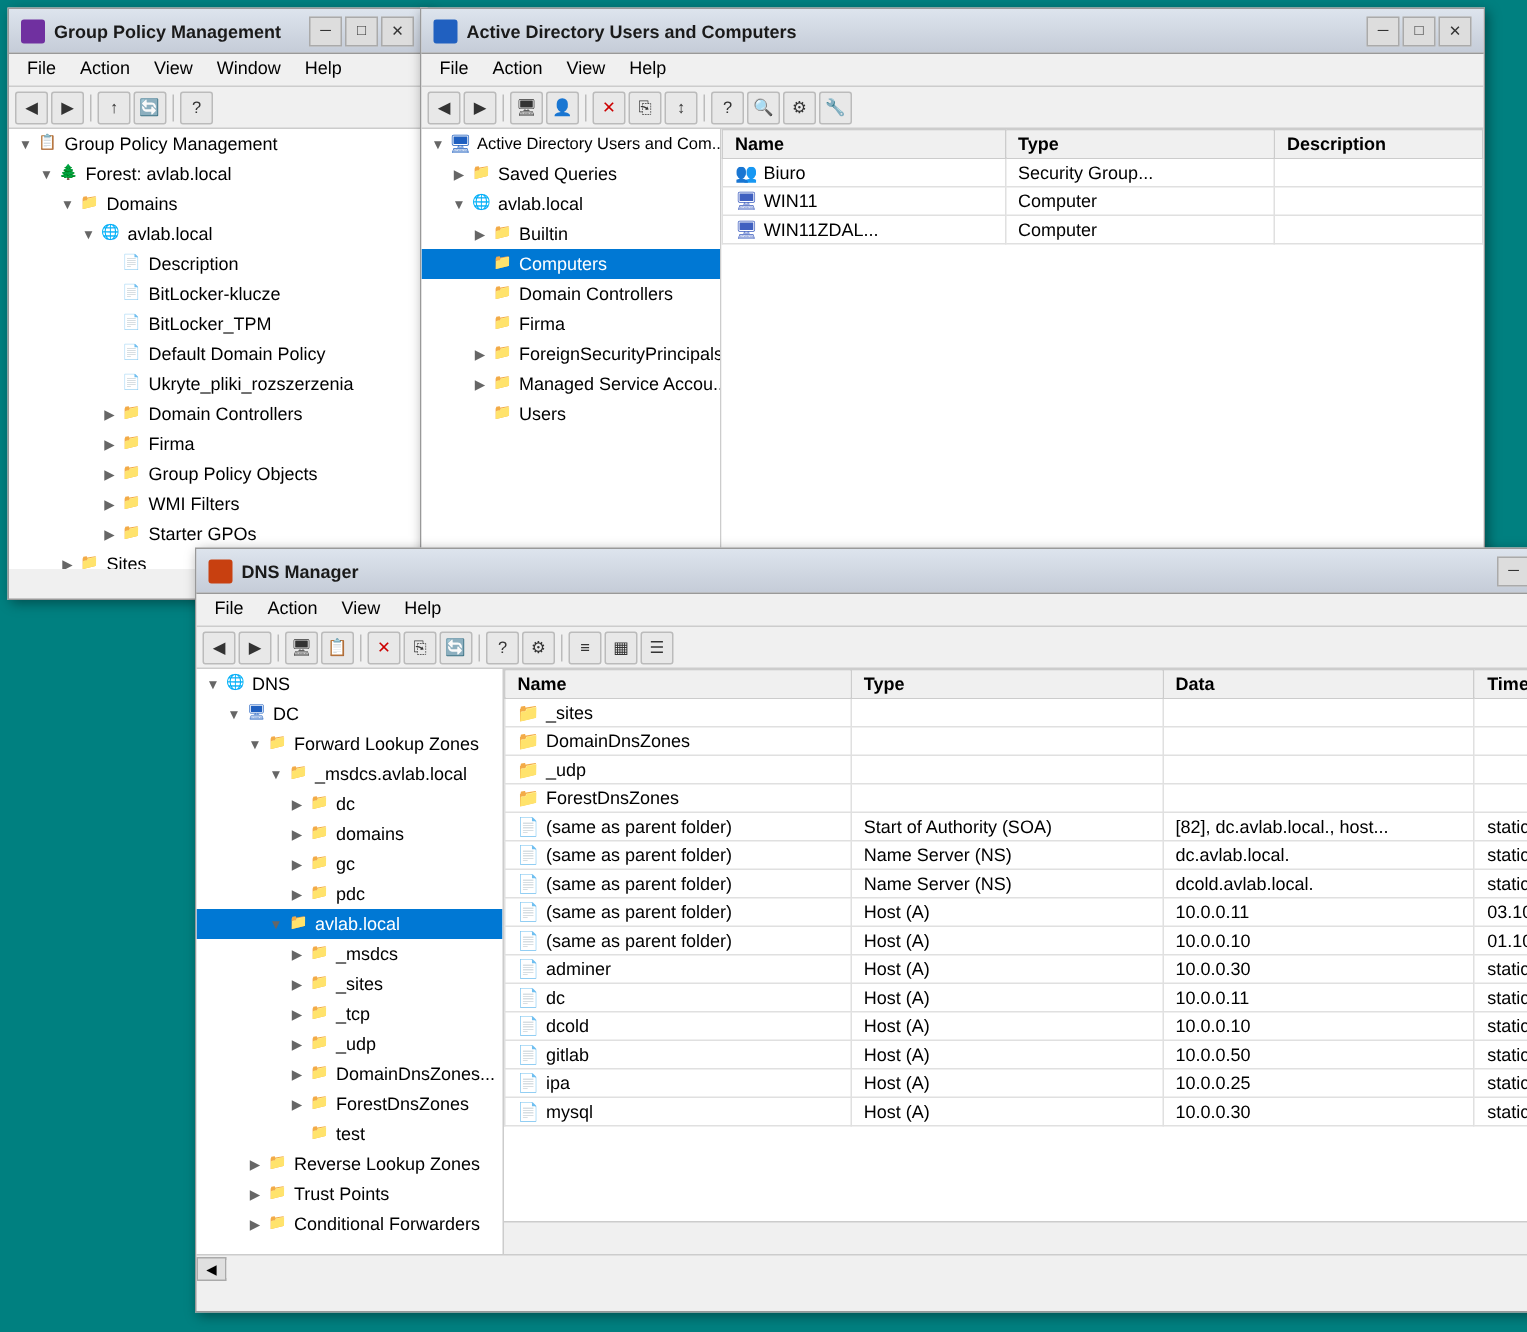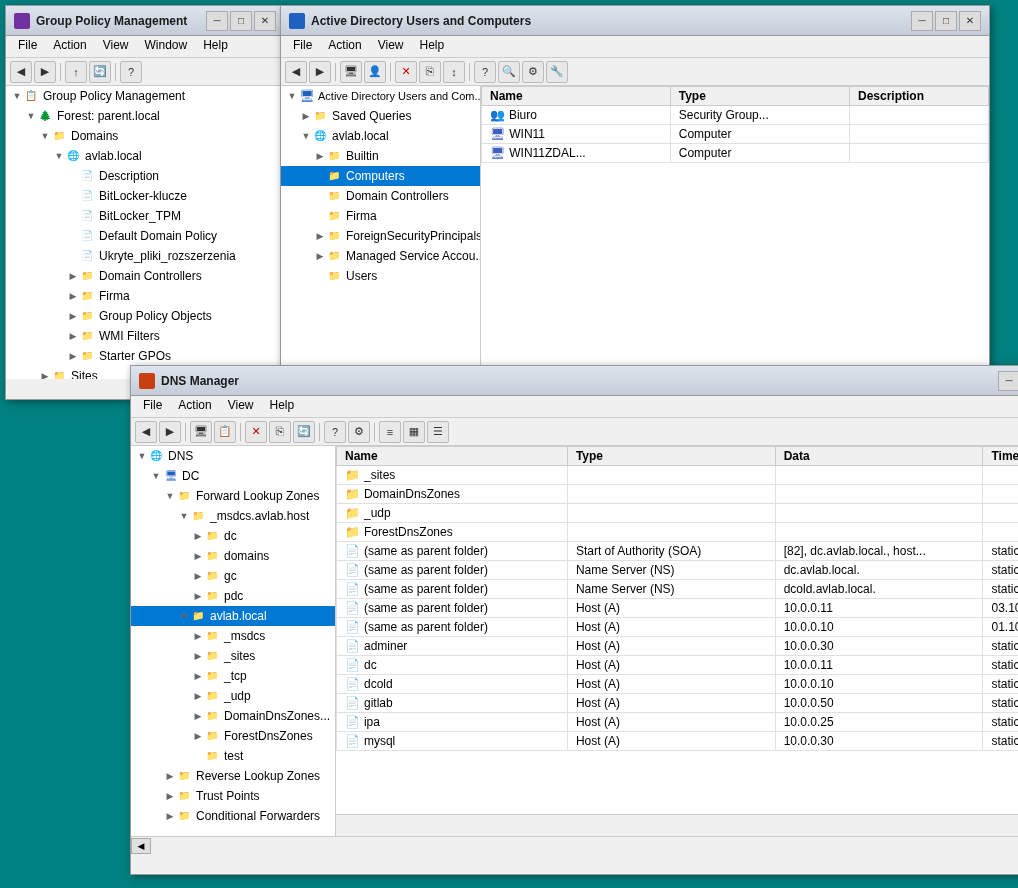--- a/index.html
+++ b/index.html
@@ -255,21 +255,21 @@
   <div class="tree-panel" style="height: calc(100% - 100px); width: 100%; overflow-y: auto;">
 
     <div class="tree-item indent1">
       <span class="expander">▼</span>
       <span class="tree-icon" style="color:#7030a0;">📋</span>
       <span>Group Policy Management</span>
     </div>
     <div class="tree-item indent2">
       <span class="expander">▼</span>
       <span class="tree-icon" style="color:#8040a0;">🌲</span>
-      <span>Forest: parent.local</span>
+      <span>Forest: avlab.local</span>
     </div>
     <div class="tree-item indent3">
       <span class="expander">▼</span>
       <span class="tree-icon" style="color:#e8c840;">📁</span>
       <span>Domains</span>
     </div>
     <div class="tree-item indent4">
       <span class="expander">▼</span>
       <span class="tree-icon" style="color:#8040a0;">🌐</span>
       <span>avlab.local</span>
@@ -496,21 +496,21 @@
         <span>DC</span>
       </div>
       <div class="tree-item indent3">
         <span class="expander">▼</span>
         <span class="tree-icon" style="color:#e8c840;">📁</span>
         <span>Forward Lookup Zones</span>
       </div>
       <div class="tree-item indent4">
         <span class="expander">▼</span>
         <span class="tree-icon" style="color:#e8c840;">📁</span>
-        <span>_msdcs.avlab.host</span>
+        <span>_msdcs.avlab.local</span>
       </div>
       <div class="tree-item indent5">
         <span class="expander">▶</span>
         <span class="tree-icon" style="color:#e8c840;">📁</span>
         <span>dc</span>
       </div>
       <div class="tree-item indent5">
         <span class="expander">▶</span>
         <span class="tree-icon" style="color:#e8c840;">📁</span>
         <span>domains</span>

